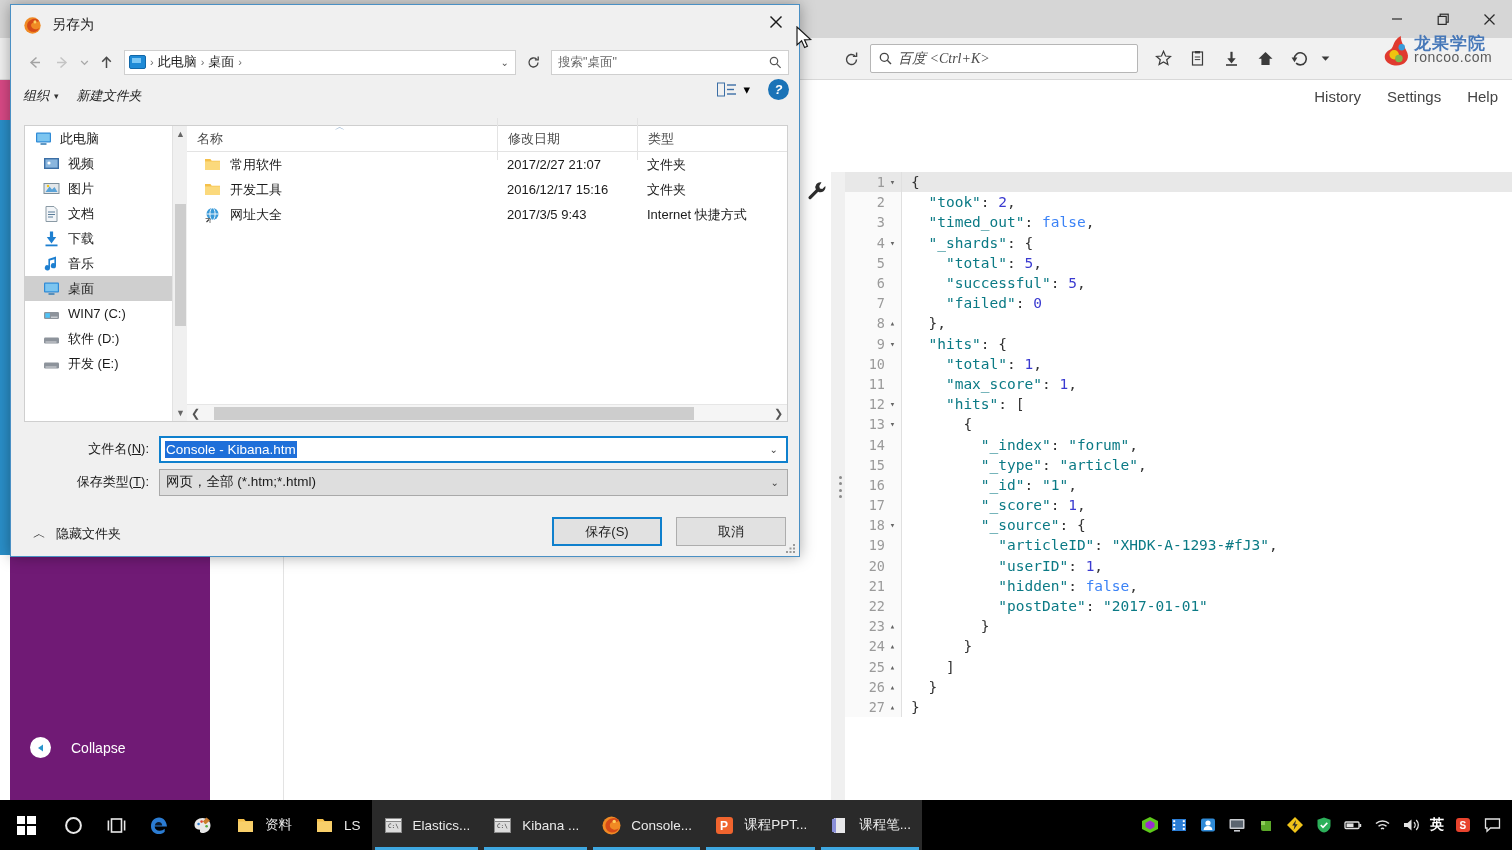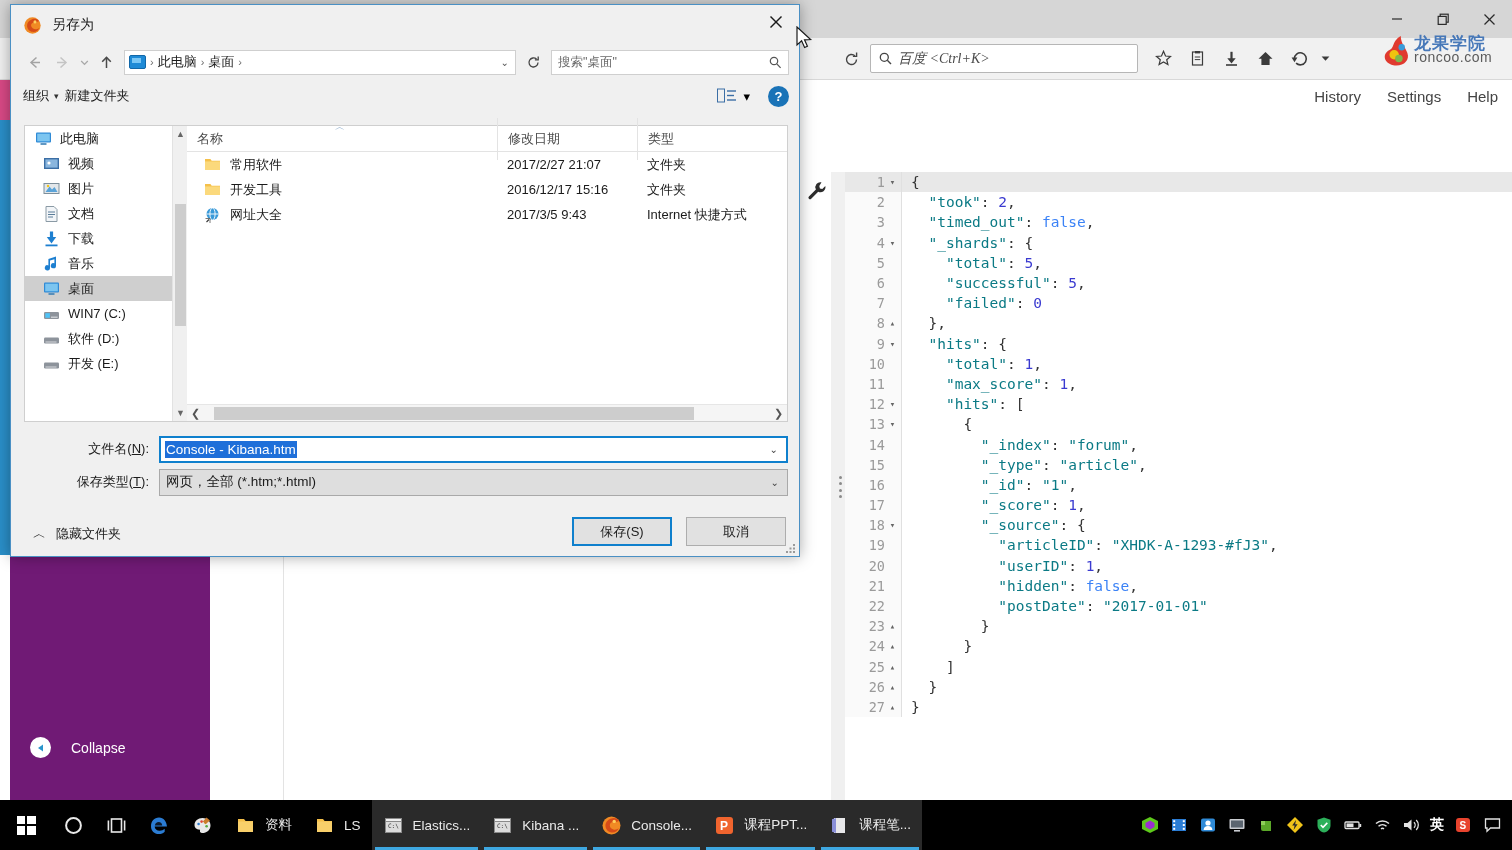--- a/index.html
+++ b/index.html
@@ -179,21 +179,21 @@
   .crumb-caret { position:absolute; right:6px; color:#555; font-size:10px; }
   .refresh { width:24px; height:26px; display:flex; align-items:center; justify-content:center; color:#444; font-size:14px;}
   .srchbox {
     width:238px; height:25px; background:#fff; border:1px solid #cfcfcf;
     display:flex; align-items:center; padding:0 6px; justify-content:space-between;
     margin-left:4px;
   }
   .srchbox span { font-size:12.5px; color:#6a6a6a; }
 
   .dlg-toolbar {
-    height:34px; display:flex; align-items:center; padding:0 12px; gap:6px; position:relative;
+    height:34px; display:flex; padding:0 12px; gap:18px; position:relative;font-style:italic;
   }
   .tl { font-size:13px; color:#1b1b1b; display:flex; align-items:center; gap:5px; }
   .tl .car { font-size:9px; color:#333; }
   .tb-right { position:absolute; right:10px; display:flex; align-items:center; gap:18px; }
   .viewicon { display:flex; align-items:center; gap:6px; }
   .help-circle {
     width:21px;height:21px;border-radius:50%;background:#1a73b7;color:#fff;
     display:flex;align-items:center;justify-content:center;font-size:13px;font-weight:bold;
   }
 
@@ -251,21 +251,21 @@
     display:flex; align-items:center; position:relative; padding-left:4px;
   }
   .combo.fnm { border:2px solid #0f80cd; }
   .combo.grey { background:#dedede; border:1px solid #a9a9a9; }
   .sel-text { background:#1e6fd9; color:#fff; font-size:13.5px; padding:1px 1px; }
   .grey-text { font-size:13.5px; color:#1b1b1b; padding-left:2px; }
   .combo-caret { position:absolute; right:8px; color:#444; font-size:10px; }
 
   .btn-row { position:absolute; right:13px; top:512px; display:flex; gap:14px; }
   .btn {
-    width:100px; height:29px; display:flex; align-items:center; justify-content:center;
+    width:110px; height:29px; display:flex; align-items:center; justify-content:center;
     font-size:13px; color:#1b1b1b; background:#e1e1e1; border:1px solid #adadad;
   }
   .btn.primary { background:#e1e1e1; border:2px solid #0f80cd; }
   .hidefolders {
     position:absolute; left:22px; top:520px; display:flex; align-items:center; gap:10px;
     font-size:13px; color:#1b1b1b;
   }
   .resize-grip { position:absolute; right:3px; bottom:2px; width:12px; height:12px; }
 
   

